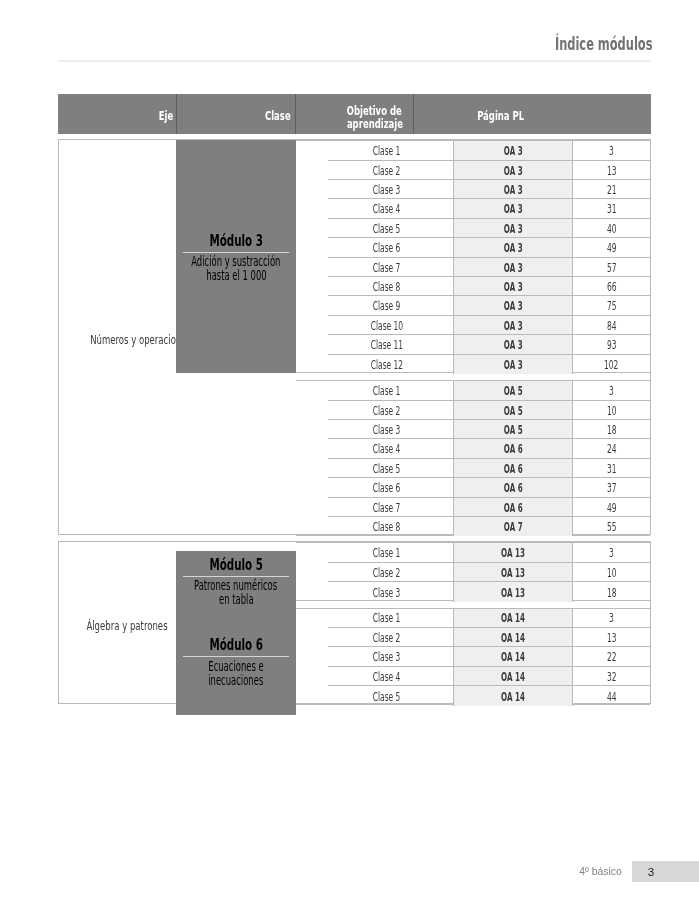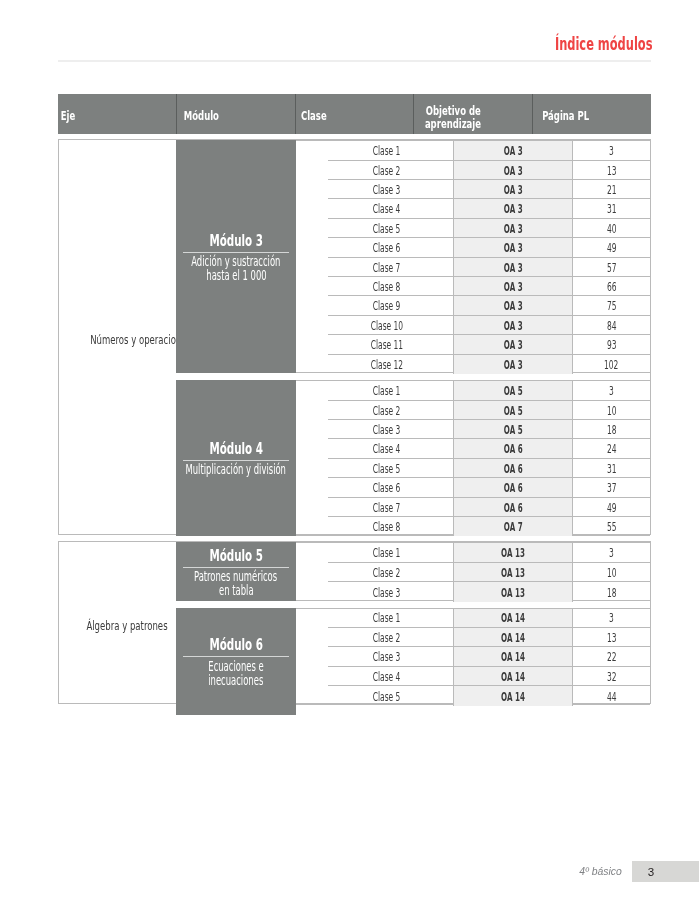--- a/index.html
+++ b/index.html
@@ -10,68 +10,68 @@
   .cx{display:inline-block;transform:scaleX(0.725);transform-origin:center center;
       white-space:nowrap;}
   .th .cx{transform:scaleX(0.72);}
   .modname .cx{transform:scaleX(0.70);}
   .modsub .cx{transform:scaleX(0.71);}
   .cl .cx,.pg .cx{transform:scaleX(0.707);}
   .oa .cx{transform:scaleX(0.66);}
 
   
   .doc-title{position:absolute;left:58px;top:32.7px;width:595px;
-             text-align:right;font-size:17.9px;font-weight:bold;color:#ef4444;}
+             text-align:right;font-size:17.9px;font-weight:bold;color:#737373;}
   .doc-title .cx{transform-origin:right center;transform:scaleX(0.71);}
   .title-rule{position:absolute;left:58.3px;top:60px;width:592.6px;height:2px;
               background:#eeeeee;}
 
   
   .tbl{position:absolute;left:58.3px;top:93.5px;width:592.6px;}
   .thead{display:flex;height:40px;background:#7d807f;}
-  .th{flex:0 0 118.4px;display:flex;align-items:center;justify-content:flex-start;
+  .th{flex:0 0 118.4px;display:flex;align-items:center;justify-content:flex-end;
       color:#fff;font-weight:bold;font-size:13.1px;line-height:12.5px;
       text-align:center;box-sizing:border-box;border-right:1px solid #5b5e5d;
       padding-top:5px;}
   .th.two{padding-top:9px;line-height:12.6px;}
   .th:last-child{border-right:none;}
   .th:first-child{flex:0 0 118.7px;}
   .th:nth-child(2){flex:0 0 119.4px;}
   .th:nth-child(3){flex:0 0 118.0px;}
   .th:nth-child(4){flex:0 0 118.6px;}
 
   .section{position:absolute;left:0;width:592.6px;
            border:1px solid #bababa;box-sizing:border-box;background:#fff;}
   .eje{position:absolute;left:12px;top:0;width:117.2px;height:100%;
        display:flex;align-items:center;justify-content:flex-start;
        font-size:13.1px;color:#3b3b3b;text-align:center;padding-top:5.4px;
        box-sizing:border-box;}
   .modblock{position:absolute;left:117.2px;width:119.1px;background:#7d807f;
-            color:#ffffff;display:flex;flex-direction:column;align-items:center;
+            color:#000000;display:flex;flex-direction:column;align-items:center;
             justify-content:center;box-sizing:border-box;padding-top:2.5px;}
   .modname{font-size:16.4px;font-weight:bold;line-height:15px;}
   .modrule{width:106px;height:1px;background:#d4d6d6;margin:4px 0 2.5px 0;}
   .modsub{font-size:13.2px;line-height:14.0px;text-align:center;}
 
   .rowgrp{position:absolute;left:236.3px;width:354.3px;box-sizing:border-box;
           border-top:1px solid #bababa;border-bottom:1px solid #bababa;padding-left:32px;}
   .trow{display:flex;height:19.4px;box-sizing:border-box;
         border-bottom:1px solid #bababa;}
   .trow:last-child{border-bottom:none;}
   .cl,.oa,.pg{display:flex;align-items:center;justify-content:center;
               box-sizing:border-box;font-size:11.8px;color:#3b3b3b;padding-top:1.5px;}
   .cl{flex:0 0 117.8px;}
   .oa{flex:0 0 119.6px;background:#efefef;font-weight:bold;font-size:12.0px;
       border-left:1px solid #bababa;border-right:1px solid #bababa;margin-left:8px;}
   .pg{flex:1 1 auto;}
 
   
   .f-level{position:absolute;left:579.3px;top:866px;font-size:10.4px;
            color:#808285;font-family:"Liberation Sans",sans-serif;}
-  .f-level .cx{transform:none;font-style:italic;}
+  .f-level .cx{transform:none;}
   .f-box{position:absolute;left:631.6px;top:860.5px;width:67.4px;height:21px;
          background:#d7d7d5;}
   .f-page{position:absolute;left:631.6px;top:861px;width:38.8px;height:21px;
           display:flex;align-items:center;justify-content:center;
           font-size:11.6px;color:#231f20;font-family:"Liberation Sans",sans-serif;}
   .f-page .cx{transform:none;}
 </style>
 </head>
 <body>
 
@@ -79,23 +79,20 @@
 
   <div class="doc-title"><span class="cx">Índice módulos</span></div>
   <div class="title-rule"></div>
 
   <div class="tbl">
     <div class="thead">
         <div class="th">
           <span class="cx">Eje</span>
         </div>
         <div class="th">
-          <span class="cx">Módulo</span>
-        </div>
-        <div class="th">
           <span class="cx">Clase</span>
         </div>
         <div class="th two">
           <div>
             <div><span class="cx">Objetivo de</span></div>
             <div><span class="cx">aprendizaje</span></div>
           </div>
         </div>
         <div class="th">
           <span class="cx">Página PL</span>
@@ -241,27 +238,20 @@
                 <span class="cx">Clase 12</span>
               </div>
               <div class="oa">
                 <span class="cx">OA 3</span>
               </div>
               <div class="pg">
                 <span class="cx">102</span>
               </div>
             </div>
           </div>
-          <div class="modblock" style="top: 239.94px; height: 155.36px;">
-            <div class="modname"><span class="cx">Módulo 4</span></div>
-            <div class="modrule"></div>
-            <div class="modsub">
-              <div><span class="cx">Multiplicación y división</span></div>
-            </div>
-          </div>
           <div class="rowgrp" style="top: 239.94px; height: 155.36px;">
             <div class="trow">
               <div class="cl">
                 <span class="cx">Clase 1</span>
               </div>
               <div class="oa">
                 <span class="cx">OA 5</span>
               </div>
               <div class="pg">
                 <span class="cx">3</span>
@@ -343,21 +333,21 @@
               <div class="pg">
                 <span class="cx">55</span>
               </div>
             </div>
           </div>
         </div>
         <div class="section" style="top: 447.9px; height: 162.26px;">
           <div class="eje">
             <span class="cx">Álgebra y patrones</span>
           </div>
-          <div class="modblock" style="top: 0px; height: 58.26px;">
+          <div class="modblock" style="top: 9px; height: 58.26px;">
             <div class="modname"><span class="cx">Módulo 5</span></div>
             <div class="modrule"></div>
             <div class="modsub">
               <div><span class="cx">Patrones numéricos</span></div>
               <div><span class="cx">en tabla</span></div>
             </div>
           </div>
           <div class="rowgrp" style="top: 0px; height: 58.26px;">
             <div class="trow">
               <div class="cl">

